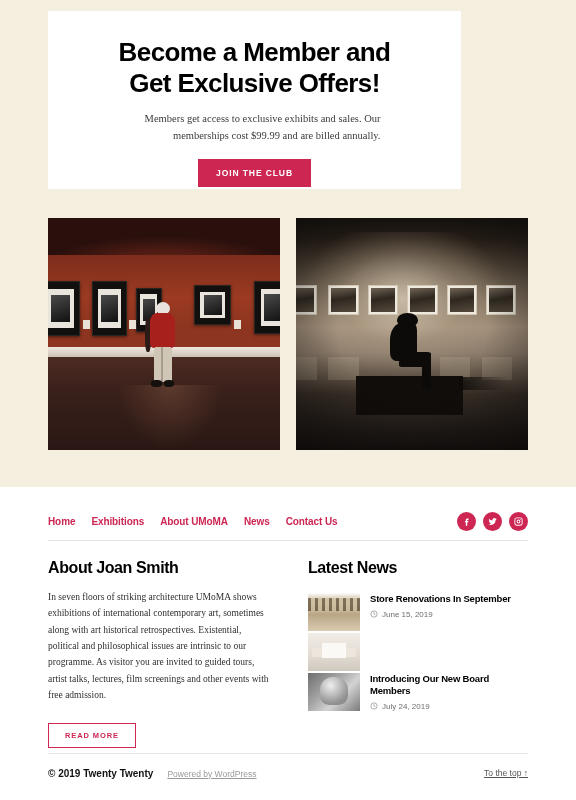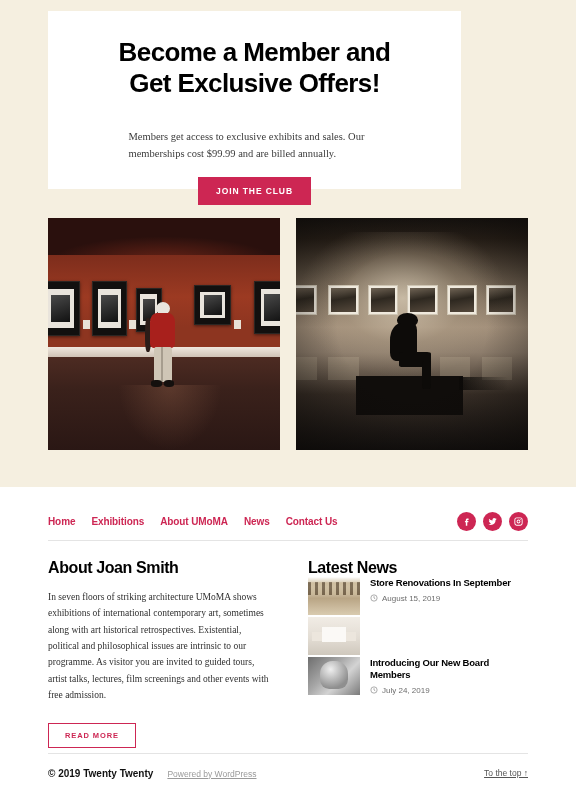--- a/index.html
+++ b/index.html
@@ -25,26 +25,26 @@
   .hero-title {
     font-size: 26px;
     line-height: 1.18;
     font-weight: 700;
     letter-spacing: -0.6px;
     color: #000000;
     text-align: center;
     max-width: 340px;
   }
   .hero-sub {
-    margin-top: 30px;
+    margin-top: 12px;
     font-family: "Liberation Serif", serif;
     font-size: 10.5px;
     line-height: 1.62;
     color: #3b3b3b;
-    text-align: left;
+    text-align: right;
     max-width: 252px;
   }
   .btn-join {
     margin-top: 15px;
     background: #CD2653;
     color: #ffffff;
     border: none;
     font-family: "Liberation Sans", sans-serif;
     font-size: 8.5px;
     font-weight: 700;
@@ -130,21 +130,21 @@
   .col-news { width: 220px; }
 
   .h2 { font-size: 16px; font-weight: 700; letter-spacing: -0.4px; color: #000; }
   .about-body { margin-top: 12px; font-family: "Liberation Serif", serif;
     font-size: 9.5px; line-height: 1.72; color: #2f2f2f; }
   .btn-readmore { margin-top: 20px; display: inline-block;
     border: 1px solid #CD2653; color: #CD2653; background: transparent;
     font-size: 7.5px; font-weight: 700; letter-spacing: 0.9px;
     padding: 7px 16px; cursor: pointer; font-family: "Liberation Sans", sans-serif; }
 
-  .news-list { display: flex; flex-direction: column; gap: 2px; }
+  .news-list { margin-top: 16px; display: flex; flex-direction: column; gap: 2px; }
   .news-item { display: flex; gap: 10px; align-items: flex-start; cursor: pointer; }
   .thumb { width: 52px; height: 38px; flex: 0 0 52px; position: relative; overflow: hidden; }
   .thumb-1 { background: linear-gradient(to bottom, #cfc0a4 0%, #e7dcc6 26%, #b9a585 56%, #d9cbb0 100%); }
   .thumb-1::before { content:""; position:absolute; left:0; top:14%; width:100%; height:34%;
     background: repeating-linear-gradient(90deg, #5c4a33 0 3px, #c9b898 3px 7px); opacity:.75; }
   .thumb-1::after { content:""; position:absolute; left:0; top:0; width:100%; height:16%;
     background: linear-gradient(to bottom, #fff, rgba(255,255,255,0)); }
   .thumb-2 { background: linear-gradient(to bottom, #f1ece5 0%, #e3ddd4 55%, #cfc8bd 100%); }
   .thumb-2::before { content:""; position:absolute; left:26%; top:26%; width:48%; height:40%;
     background:#fbf9f6; box-shadow: -13px 2px 0 -3px #ece6dd, 13px 2px 0 -3px #ece6dd; }
@@ -297,21 +297,21 @@
 
           <article class="news-item">
             <div class="thumb thumb-1"></div>
             <div class="news-text">
               <div class="news-title">Store Renovations In September</div>
               <div class="news-date">
                 <svg class="clock" viewBox="0 0 16 16">
                   <circle cx="8" cy="8" r="6.3"></circle>
                     <path d="M8 4.4V8l2.6 1.7"></path>
                 </svg>
-                <span>August 15, 2019</span>
+                <span>June 15, 2019</span>
               </div>
             </div>
           </article>
 
           <article class="news-item">
             <div class="thumb thumb-2"></div>
           </article>
 
           <article class="news-item">
             <div class="thumb thumb-3"></div>

